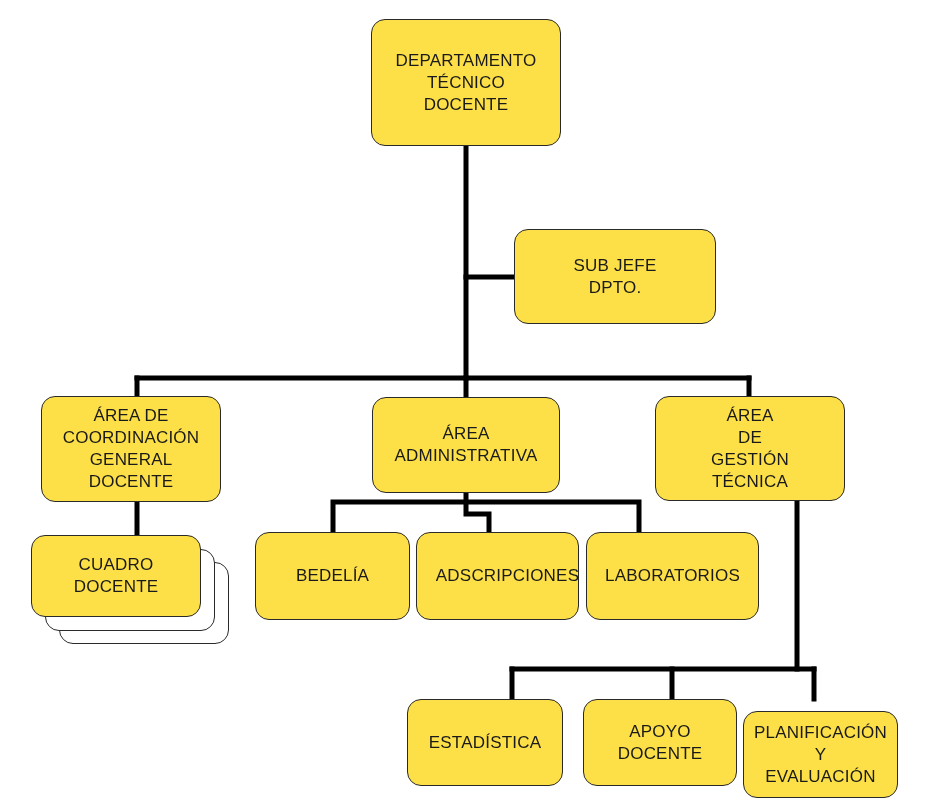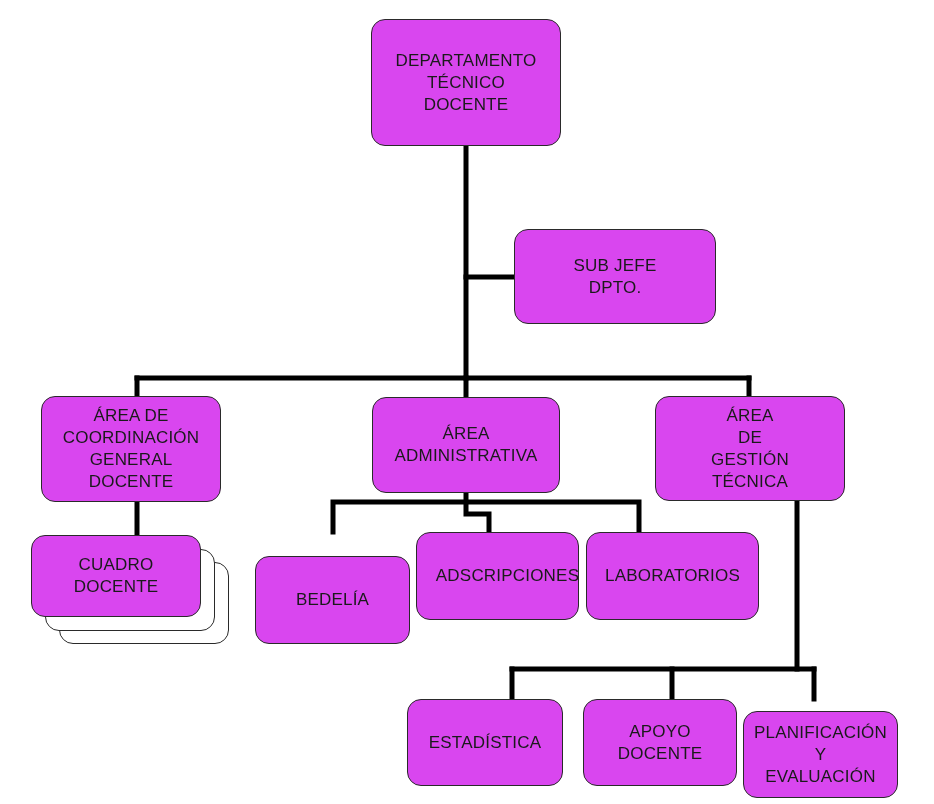--- a/index.html
+++ b/index.html
@@ -1,20 +1,20 @@
 <!DOCTYPE html>
 <html><head>
 <meta charset="utf-8">
 <style>
   html, body { margin: 0; padding: 0; background: #ffffff; }
   body { width: 934px; height: 804px; position: relative; overflow: hidden; font-family: "Liberation Sans", sans-serif; }
   svg.lines { position: absolute; left: 0; top: 0; }
   .node {
     position: absolute; box-sizing: border-box;
-    border: 1.5px solid #2a2a2a; border-radius: 14px; background: #d946ef;
+    border: 1.5px solid #2a2a2a; border-radius: 14px; background: #fde047;
     display: flex; align-items: center; justify-content: center; text-align: center;
     color: #1a1a1a; font-size: 17px; line-height: 22px; white-space: pre-line;
     letter-spacing: 0.2px;
   }
   .shadow { position: absolute; box-sizing: border-box; border: 1.5px solid #2a2a2a; border-radius: 14px; background: #ffffff; }
 </style>
 </head>
 <body>
 
 <svg class="lines" width="934" height="804">
@@ -50,21 +50,21 @@
 <div class="node" style="left:655px;top:396px;width:190px;height:105px;">ÁREA
 DE
 GESTIÓN
 TÉCNICA</div>
 
 <div class="shadow" style="left:59px;top:562px;width:170px;height:82px;"></div>
 <div class="shadow" style="left:45px;top:549px;width:170px;height:82px;"></div>
 <div class="node" style="left:31px;top:535px;width:170px;height:82px;">CUADRO
 DOCENTE</div>
 
-<div class="node" style="left:255px;top:532px;width:155px;height:88px;margin-top:24px;">BEDELÍA</div>
+<div class="node" style="left:255px;top:532px;width:155px;height:88px;">BEDELÍA</div>
 <div class="node" style="left:416px;top:532px;width:163px;height:88px;padding-left:20px;">ADSCRIPCIONES</div>
 <div class="node" style="left:586px;top:532px;width:173px;height:88px;">LABORATORIOS</div>
 
 <div class="node" style="left:407px;top:699px;width:156px;height:87px;">ESTADÍSTICA</div>
 <div class="node" style="left:583px;top:699px;width:154px;height:87px;">APOYO
 DOCENTE</div>
 <div class="node" style="left:743px;top:711px;width:155px;height:87px;">PLANIFICACIÓN
 Y
 EVALUACIÓN</div>
 

